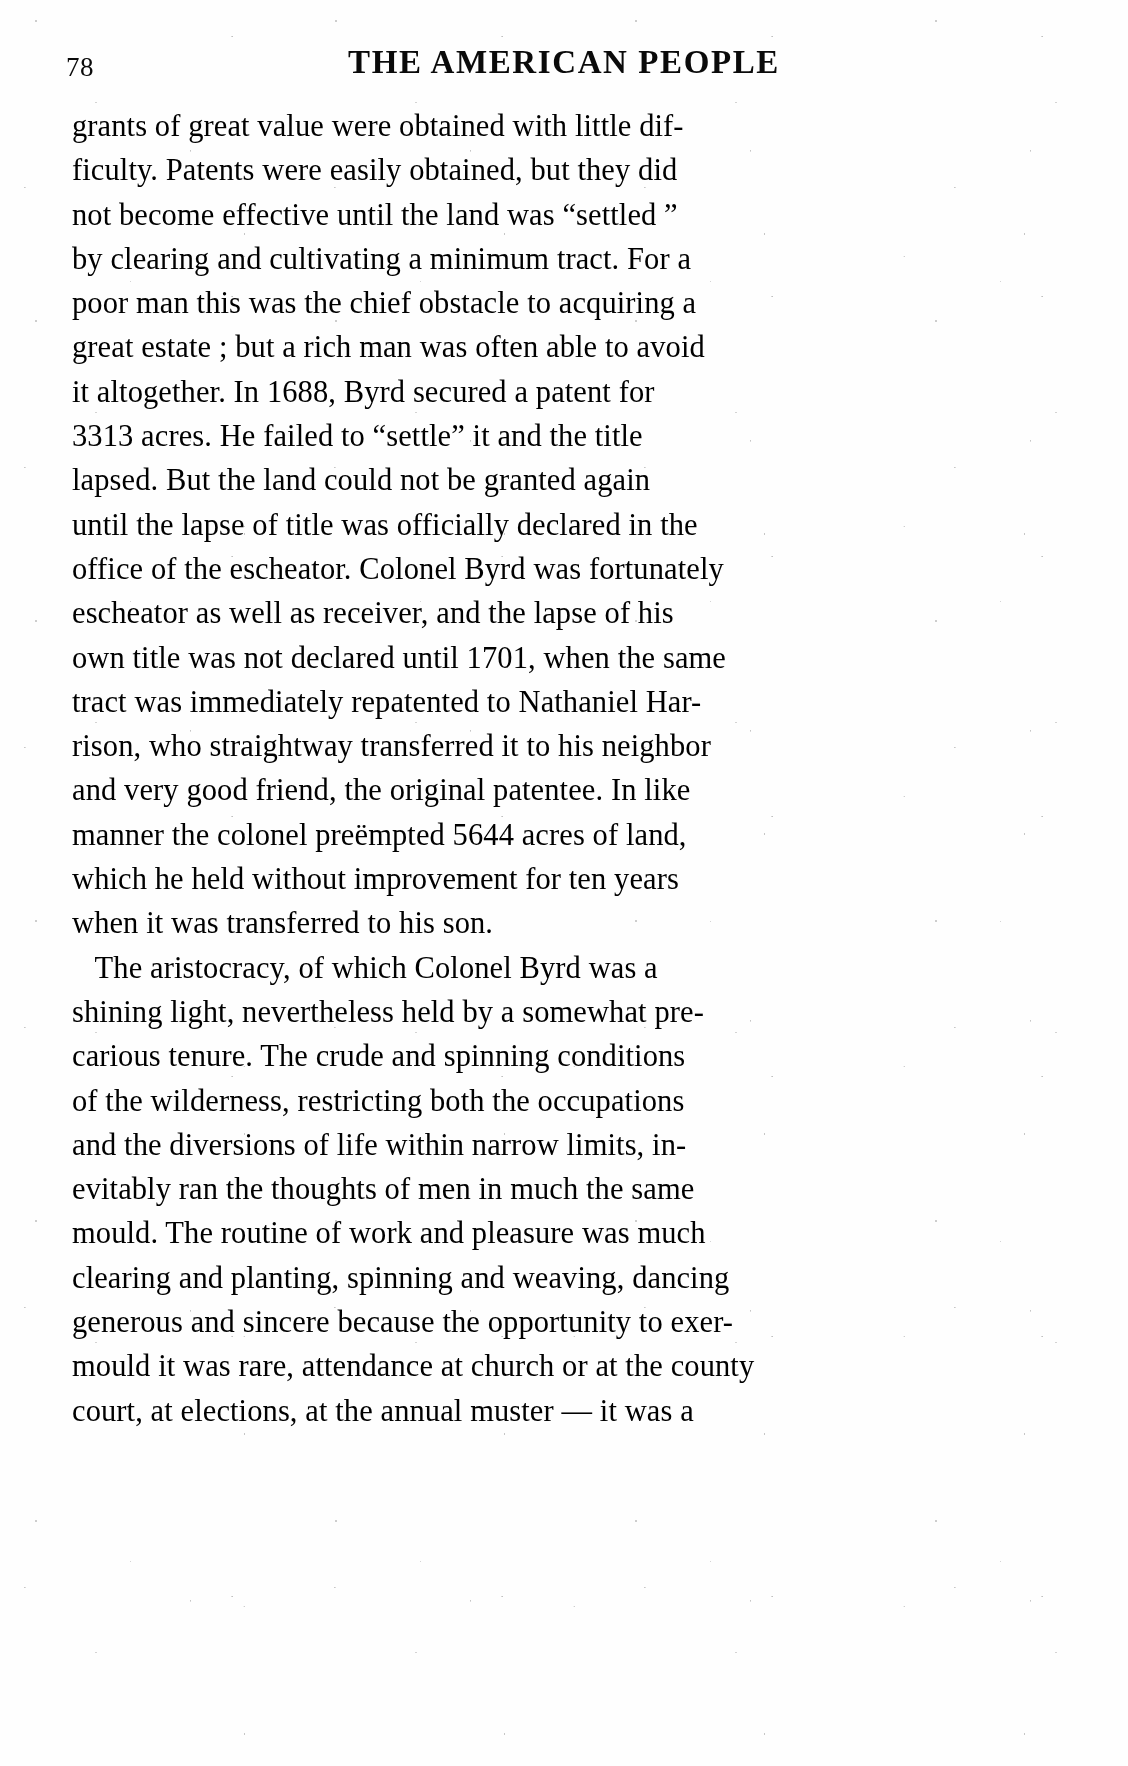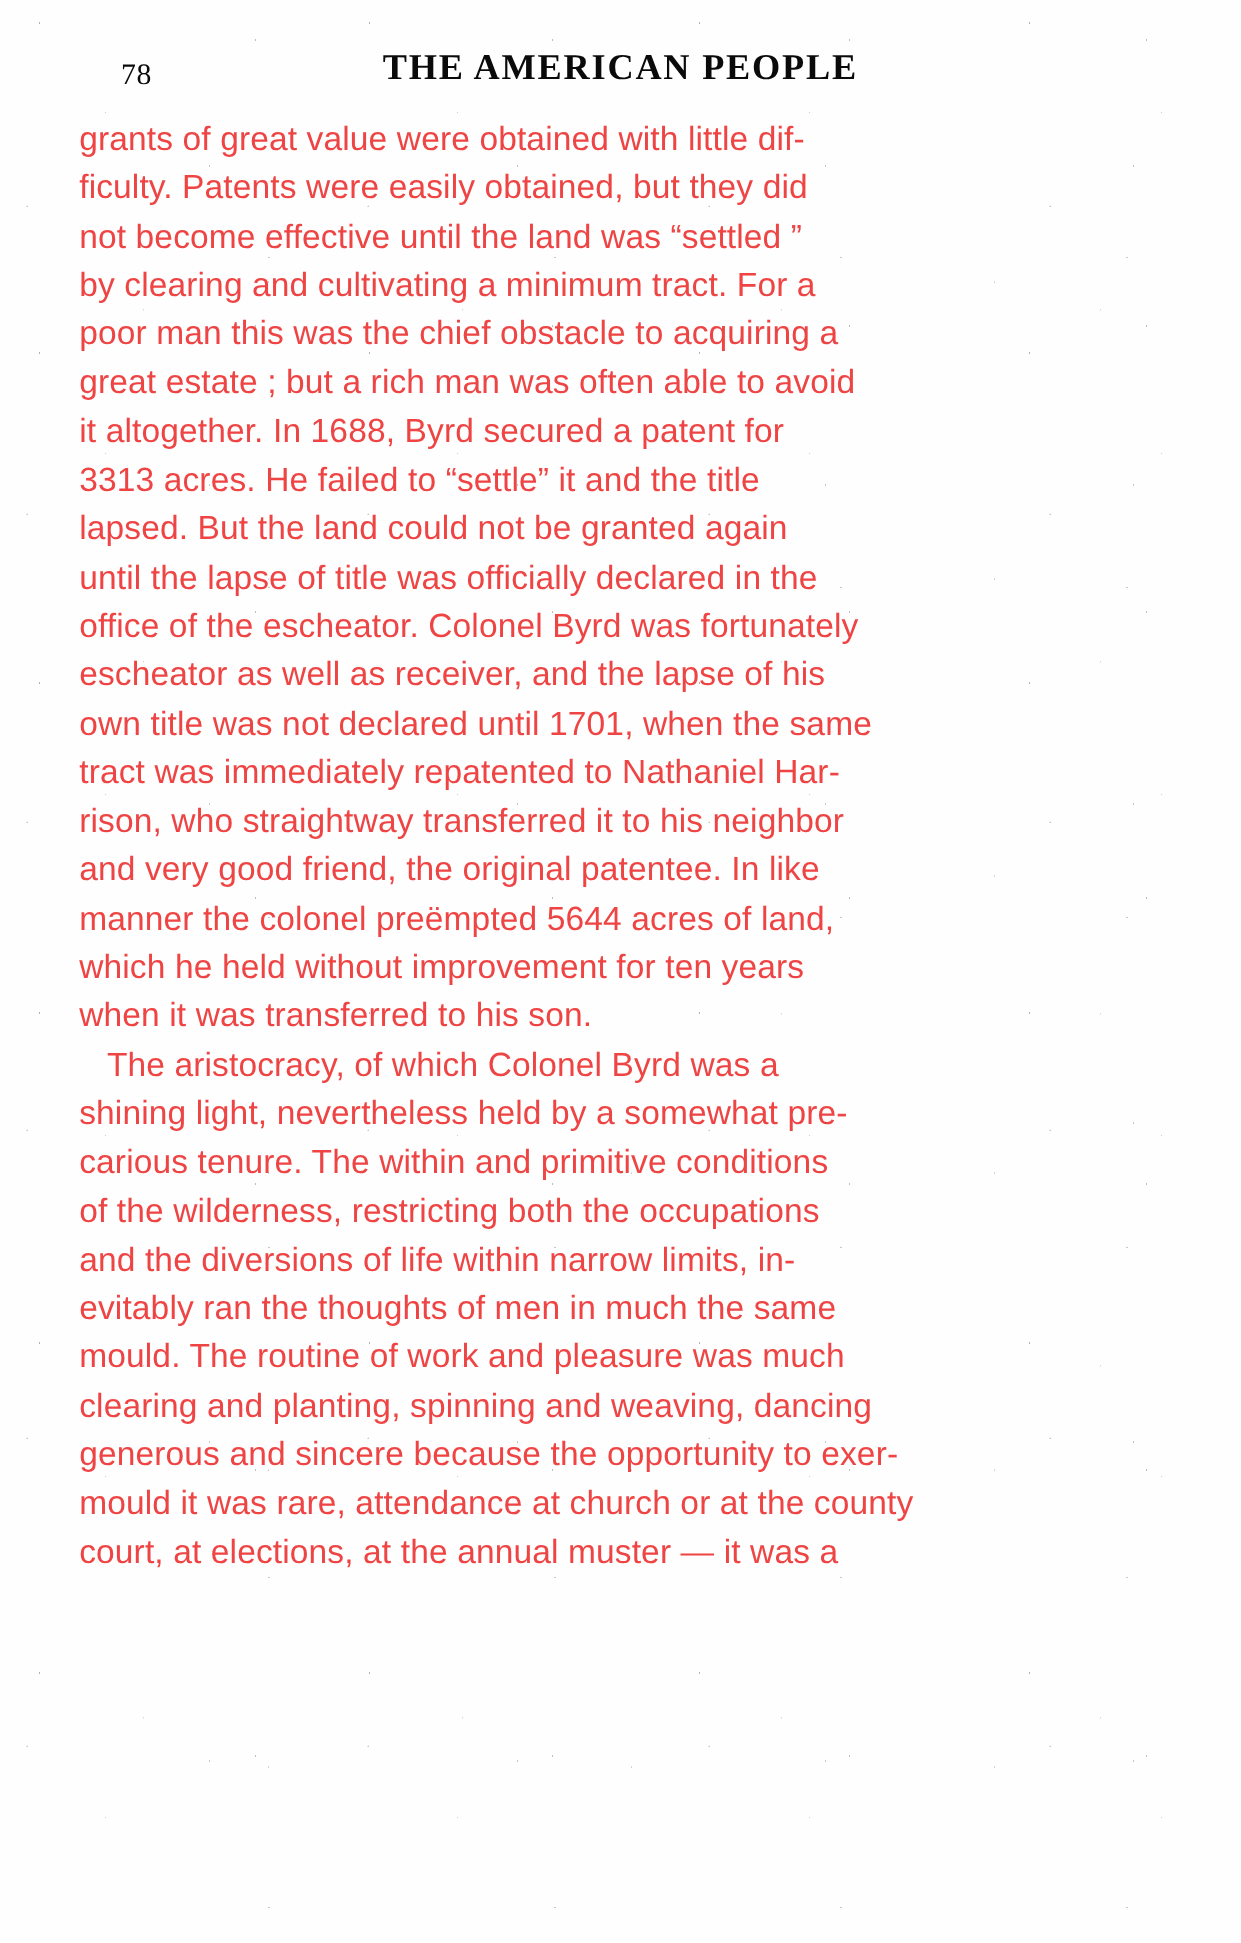--- a/index.html
+++ b/index.html
@@ -47,21 +47,20 @@
     width: 1128px;
     height: 56px;
   }
   .folio {
     position: absolute;
     left: 66px;
     top: 26px;
     font-size: 27px;
     letter-spacing: 0.5px;
     font-family: "Liberation Serif", serif;
-    margin-left: 44px;
   }
   .running-head {
     position: absolute;
     left: 0;
     right: 0;
     top: 18px;
     text-align: center;
     font-size: 33px;
     letter-spacing: 1.6px;
     font-weight: 700;
@@ -72,22 +71,22 @@
     top: 104px;
     left: 72px;
     width: 966px;
   }
   .line {
     display: block;
     font-size: 30.5px;
     line-height: 44.3px;
     white-space: pre;
     letter-spacing: 0.1px;
-    font-family: Liberation Sans, sans-serif;
-    color: #ef4444;
+    font-family: Liberation Serif, serif;
+    color: #000000;
   }
   .indent {
     
   }
 </style>
 </head>
 <body>
 
 <div class="page">
 
@@ -111,21 +110,21 @@
     <span class="line">escheator as well as receiver, and the lapse of his</span>
     <span class="line">own title was not declared until 1701, when the same</span>
     <span class="line">tract was immediately repatented to Nathaniel Har-</span>
     <span class="line">rison, who straightway transferred it to his neighbor</span>
     <span class="line">and very good friend, the original patentee. In like</span>
     <span class="line">manner the colonel preëmpted 5644 acres of land,</span>
     <span class="line">which he held without improvement for ten years</span>
     <span class="line">when it was transferred to his son.</span>
     <span class="line indent">   The aristocracy, of which Colonel Byrd was a</span>
     <span class="line">shining light, nevertheless held by a somewhat pre-</span>
-    <span class="line">carious tenure. The within and primitive conditions</span>
+    <span class="line">carious tenure. The crude and spinning conditions</span>
     <span class="line">of the wilderness, restricting both the occupations</span>
     <span class="line">and the diversions of life within narrow limits, in-</span>
     <span class="line">evitably ran the thoughts of men in much the same</span>
     <span class="line">mould. The routine of work and pleasure was much</span>
     <span class="line">clearing and planting, spinning and weaving, dancing</span>
     <span class="line">generous and sincere because the opportunity to exer-</span>
     <span class="line">mould it was rare, attendance at church or at the county</span>
     <span class="line">court, at elections, at the annual muster — it was a</span>
   </div>
 

